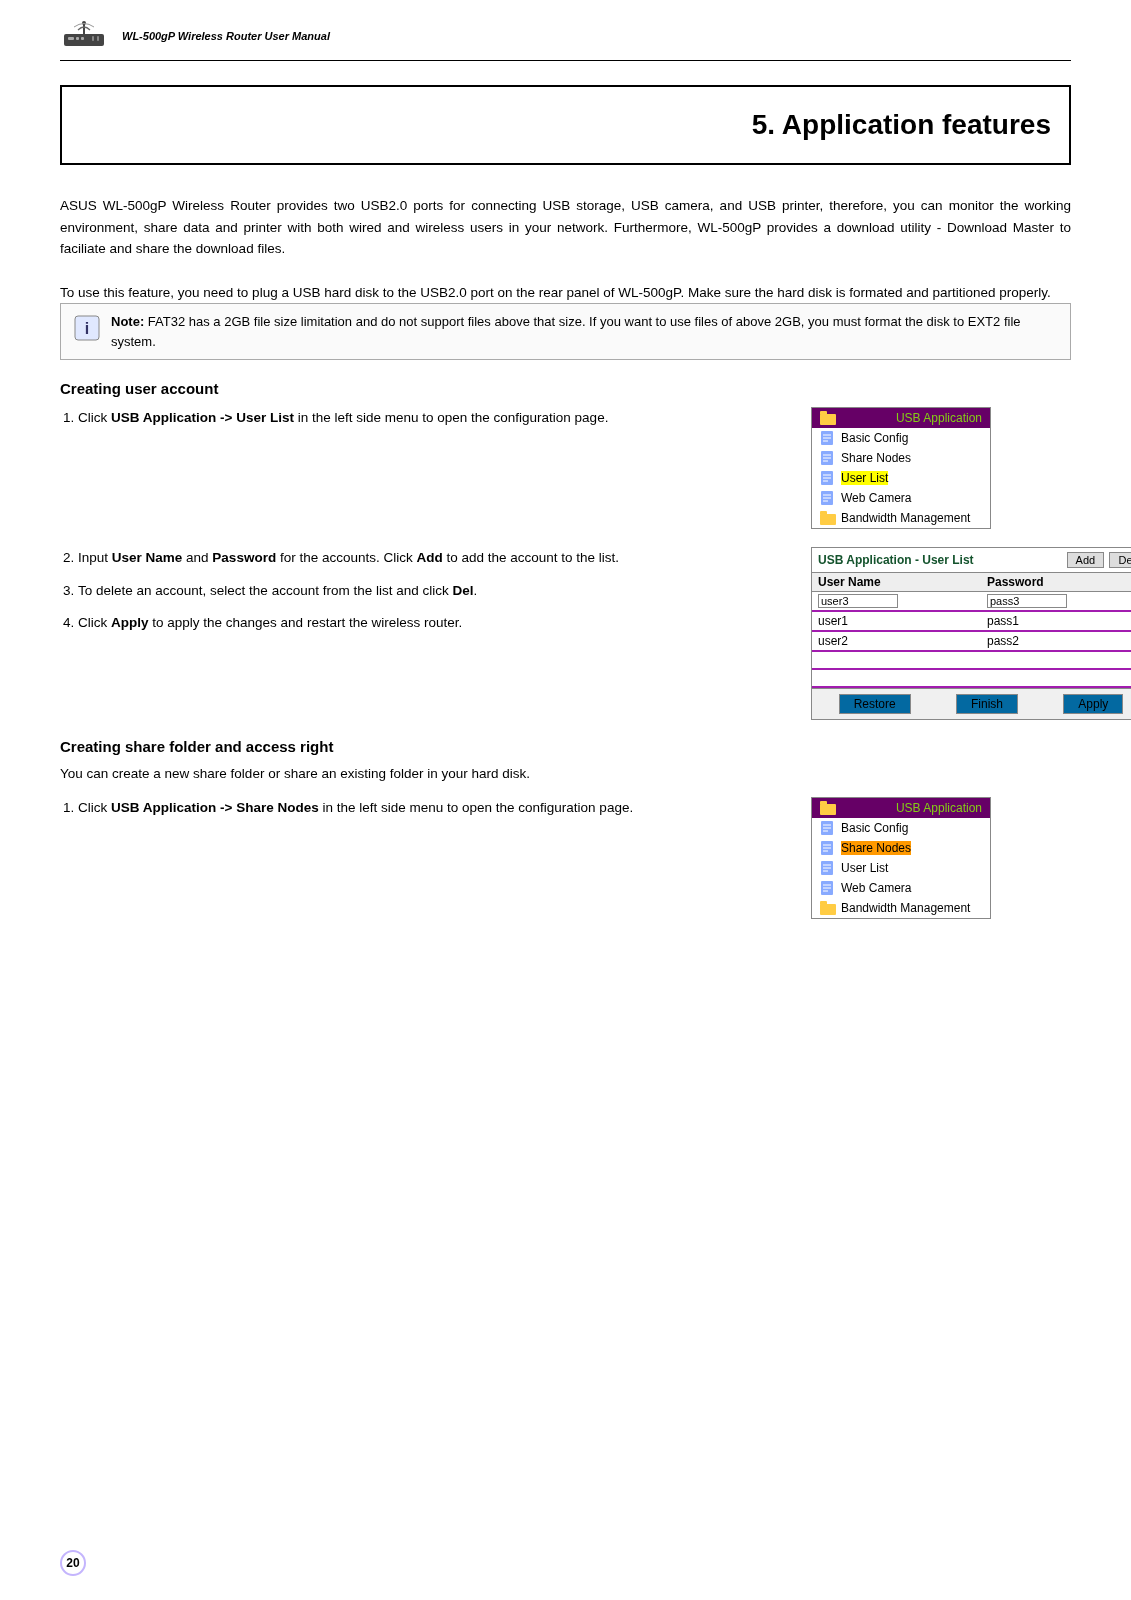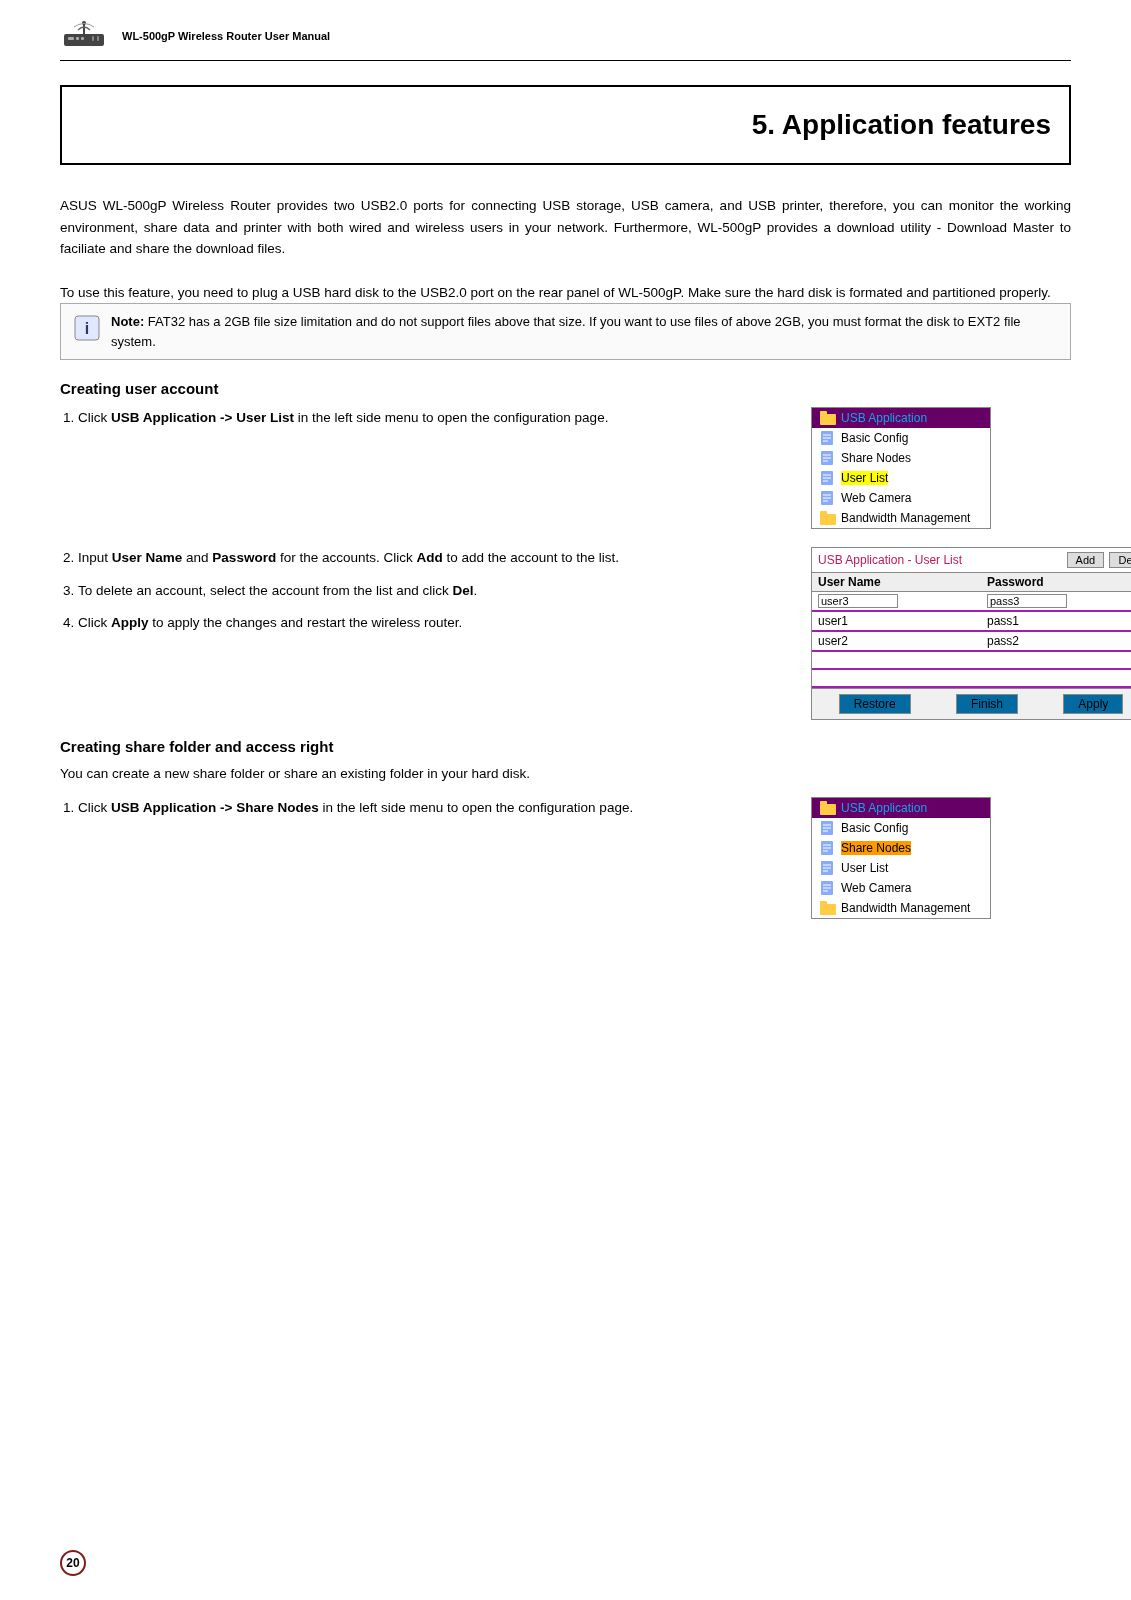--- a/index.html
+++ b/index.html
@@ -20,20 +20,21 @@
       position: relative;
     }
 
     
     .header {
       display: flex;
       align-items: center;
       border-bottom: 1px solid #000;
       padding-bottom: 8px;
       margin-bottom: 24px;
+      font-style: italic;
     }
     .header-logo {
       width: 48px;
       height: 32px;
       margin-right: 14px;
     }
     .header-title {
       font-size: 11px;
       font-weight: bold;
       color: #000;
@@ -150,21 +151,22 @@
     }
     .sidebar-menu-item {
       display: flex;
       align-items: center;
       padding: 3px 8px;
       color: #000;
       gap: 5px;
     }
     .sidebar-menu-item.purple-bg {
       background-color: #660066;
-      color: #0ea5e9;
+      color: #84cc16;
+      justify-content: space-between;
     }
     .sidebar-menu-item.highlight-yellow {
       background-color: #fff;
       color: #000;
     }
     .sidebar-menu-item.highlight-yellow .item-label {
       background-color: #ffff00;
       color: #000;
     }
     .sidebar-menu-item.highlight-orange .item-label {
@@ -190,22 +192,22 @@
     }
     .user-list-header {
       display: flex;
       align-items: center;
       justify-content: space-between;
       padding: 4px 6px;
       background: #fff;
     }
     .user-list-title {
       font-size: 12px;
-      font-weight: normal;
-      color: #be185d;
+      font-weight: bold;
+      color: #14532d;
     }
     .btn-small {
       padding: 1px 8px;
       font-size: 11px;
       border: 1px solid #888;
       background: #ddd;
       cursor: pointer;
       margin-left: 2px;
     }
     .user-list-table {
@@ -247,21 +249,21 @@
       cursor: pointer;
     }
 
     
     .page-number {
       position: absolute;
       bottom: 24px;
       left: 60px;
       font-size: 12px;
       font-weight: bold;
-      border: 2px solid #7f1d1d;
+      border: 2px solid #c4b5fd;
       border-radius: 50%;
       width: 26px;
       height: 26px;
       display: flex;
       align-items: center;
       justify-content: center;
     }
     .mb-8 { margin-bottom: 8px; }
   </style>
 </head>

